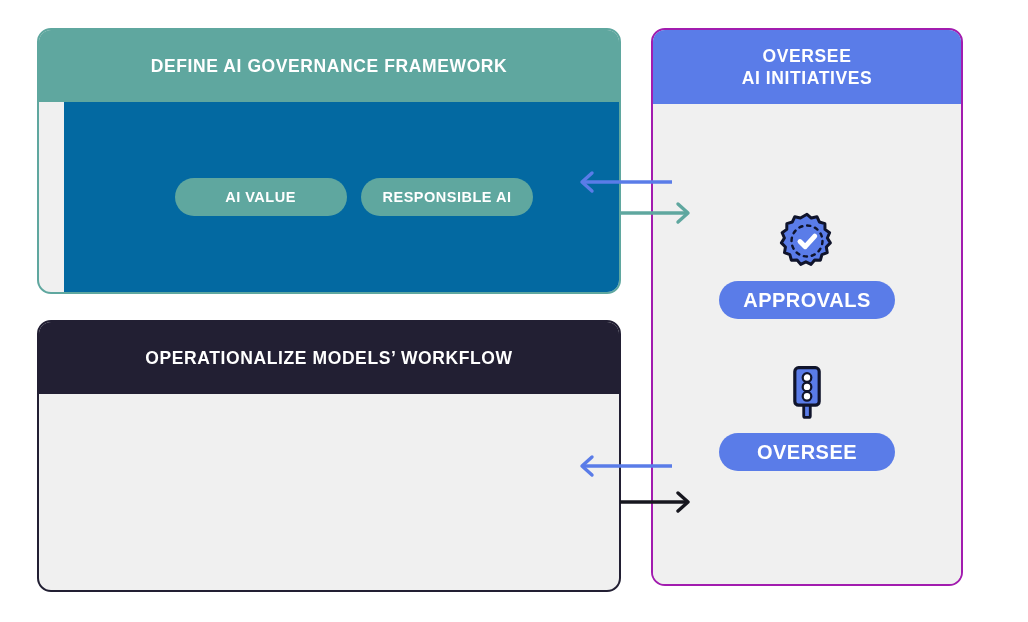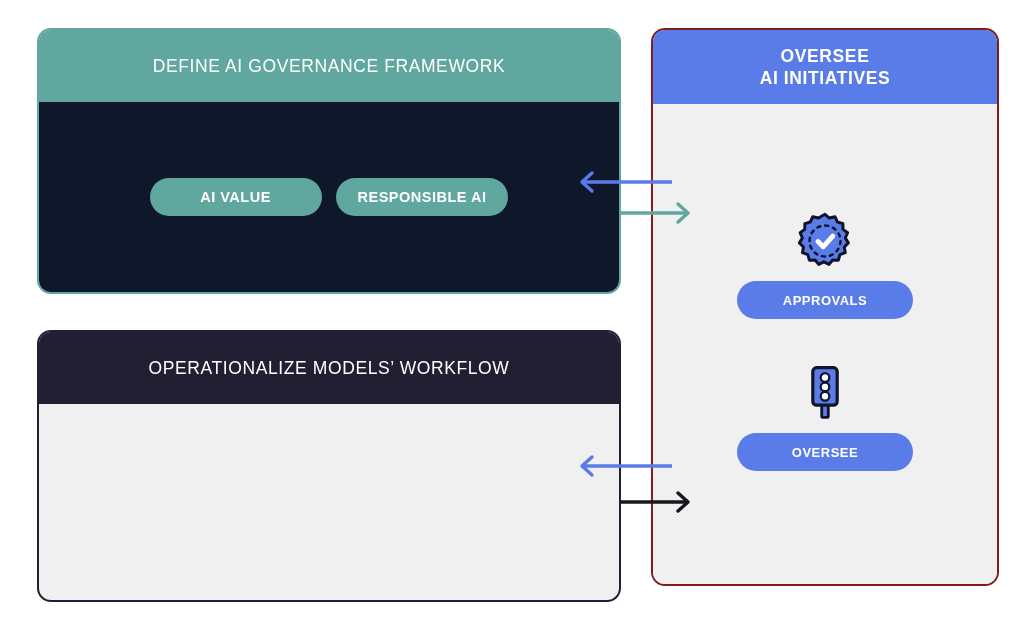--- a/index.html
+++ b/index.html
@@ -32,31 +32,32 @@
     background: #f0f0f0;
   }
   .card-header {
     box-sizing: border-box;
     width: 100%;
     display: flex;
     align-items: center;
     justify-content: center;
     text-align: right;
     color: #ffffff;
-    font-weight: normal;
+    font-weight: bold;
     letter-spacing: 0.6px;
   }
   .card-body {
     box-sizing: border-box;
     width: 100%;
-    background: #0f172a;
-    display: flex;
-    flex-direction: column;
-    align-items: center;
-    justify-content: center;
+    background: #0369a1;
+    display: flex;
+    flex-direction: column;
+    align-items: center;
+    justify-content: center;
+    margin-left: 25px;
   }
 
   
   #card-governance {
     left: 37px;
     top: 28px;
     width: 584px;
     height: 266px;
     border: 2px solid #5fa79f;
   }
@@ -65,21 +66,21 @@
     background: #5fa79f;
     font-size: 17.5px;
   }
   #card-governance .card-body {
     height: 190px;
   }
 
   
   #card-operationalize {
     left: 37px;
-    top: 330px;
+    top: 320px;
     width: 584px;
     height: 272px;
     border: 2px solid #221f33;
   }
   #card-operationalize .card-header {
     height: 72px;
     background: #221f33;
     font-size: 17.5px;
   }
   #card-operationalize .card-body {
@@ -119,23 +120,23 @@
     width: 176px;
     font-size: 14.5px;
   }
 
   
   #panel-oversee {
     position: absolute;
     box-sizing: border-box;
     left: 651px;
     top: 28px;
-    width: 348px;
+    width: 312px;
     height: 558px;
-    border: 2px solid #7f1d1d;
+    border: 2px solid #a21caf;
     border-radius: 14px;
     overflow: hidden;
     background: #f0f0f0;
   }
   #panel-oversee .panel-header {
     box-sizing: border-box;
     width: 100%;
     height: 74px;
     background: #5a7ce8;
     color: #ffffff;
@@ -177,21 +178,21 @@
     box-sizing: border-box;
     background: #5a7ce8;
     color: #ffffff;
     height: 38px;
     width: 176px;
     border-radius: 999px;
     display: flex;
     align-items: center;
     justify-content: center;
     font-weight: bold;
-    font-size: 13px;
+    font-size: 20px;
     letter-spacing: 0.5px;
     white-space: nowrap;
   }
 
   
   .arrow-layer {
     position: absolute;
     inset: 0;
     pointer-events: none;
   }

